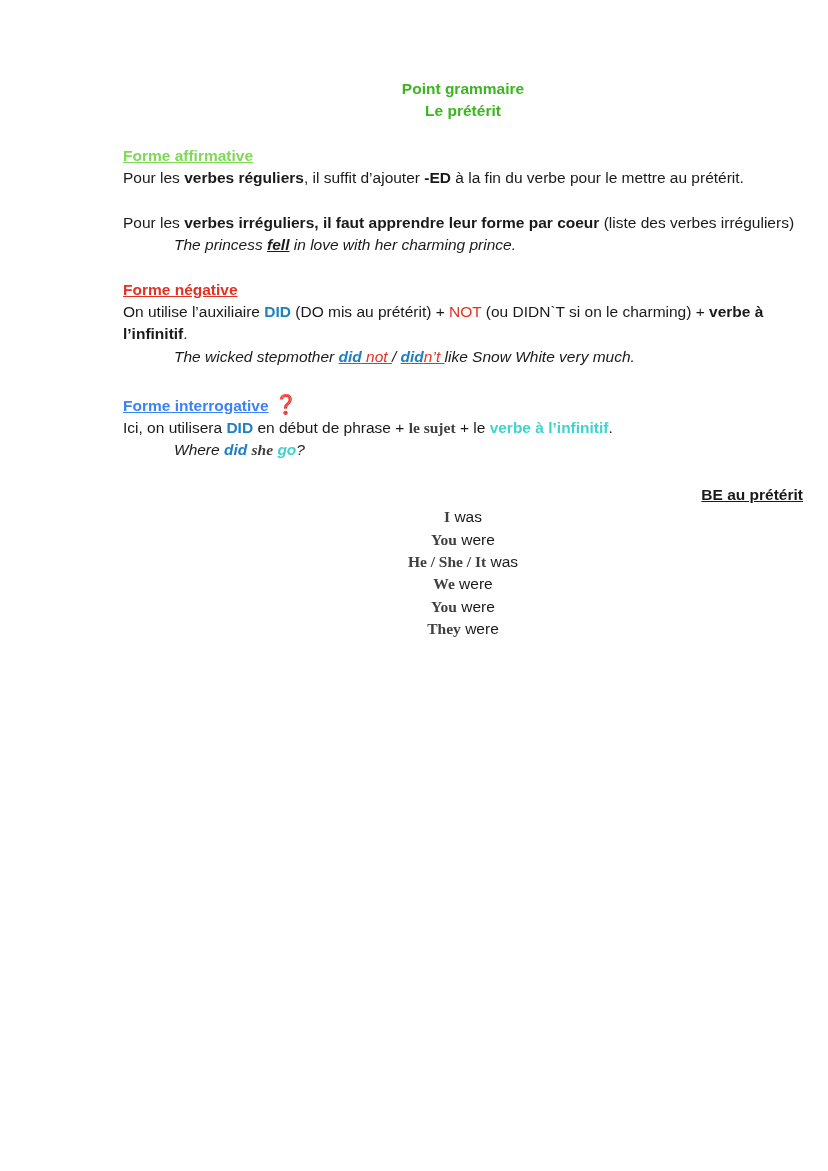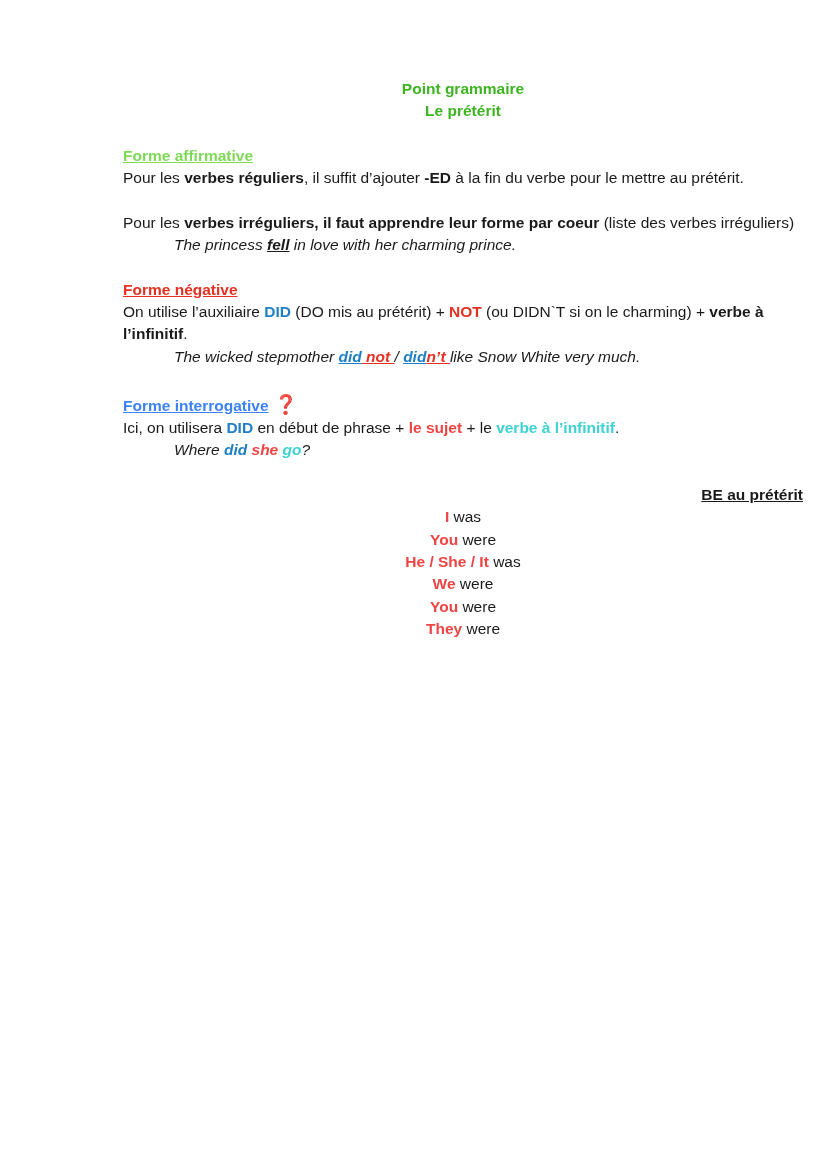--- a/index.html
+++ b/index.html
@@ -31,22 +31,22 @@
     }
     .gap { height: 22.3px; }
     .h-affirm { color: #7ed957; font-weight: bold; text-decoration: underline; }
     .h-neg { color: #e53122; font-weight: bold; text-decoration: underline; }
     .h-int { color: #3b82f6; font-weight: bold; text-decoration: underline; }
     .qmark { color: #c8161d; font-weight: bold; font-size: 19px; margin-left: 6px; }
     b { font-weight: bold; }
     .ex { font-style: italic; padding-left: 51px; }
     .u { text-decoration: underline; }
     .blue { color: #1f7fc4; font-weight: bold; }
-    .red { color: #e53122; font-weight: bold; text-align: right; }
-    .orange { color: #ef4444; font-weight: bold; }
+    .red { color: #e53122; font-weight: normal; text-align: right; }
+    .orange { color: #404040; font-weight: bold; font-family: Liberation Serif, serif; }
     .cyan { color: #3ed3d1; font-weight: bold; }
     .be-title { font-weight: bold; text-decoration: underline; text-align: right; }
   </style>
 </head>
 <body>
 
 <div class="page">
 
   <div class="center title">Point grammaire</div>
   <div class="center title">Le prétérit</div>

